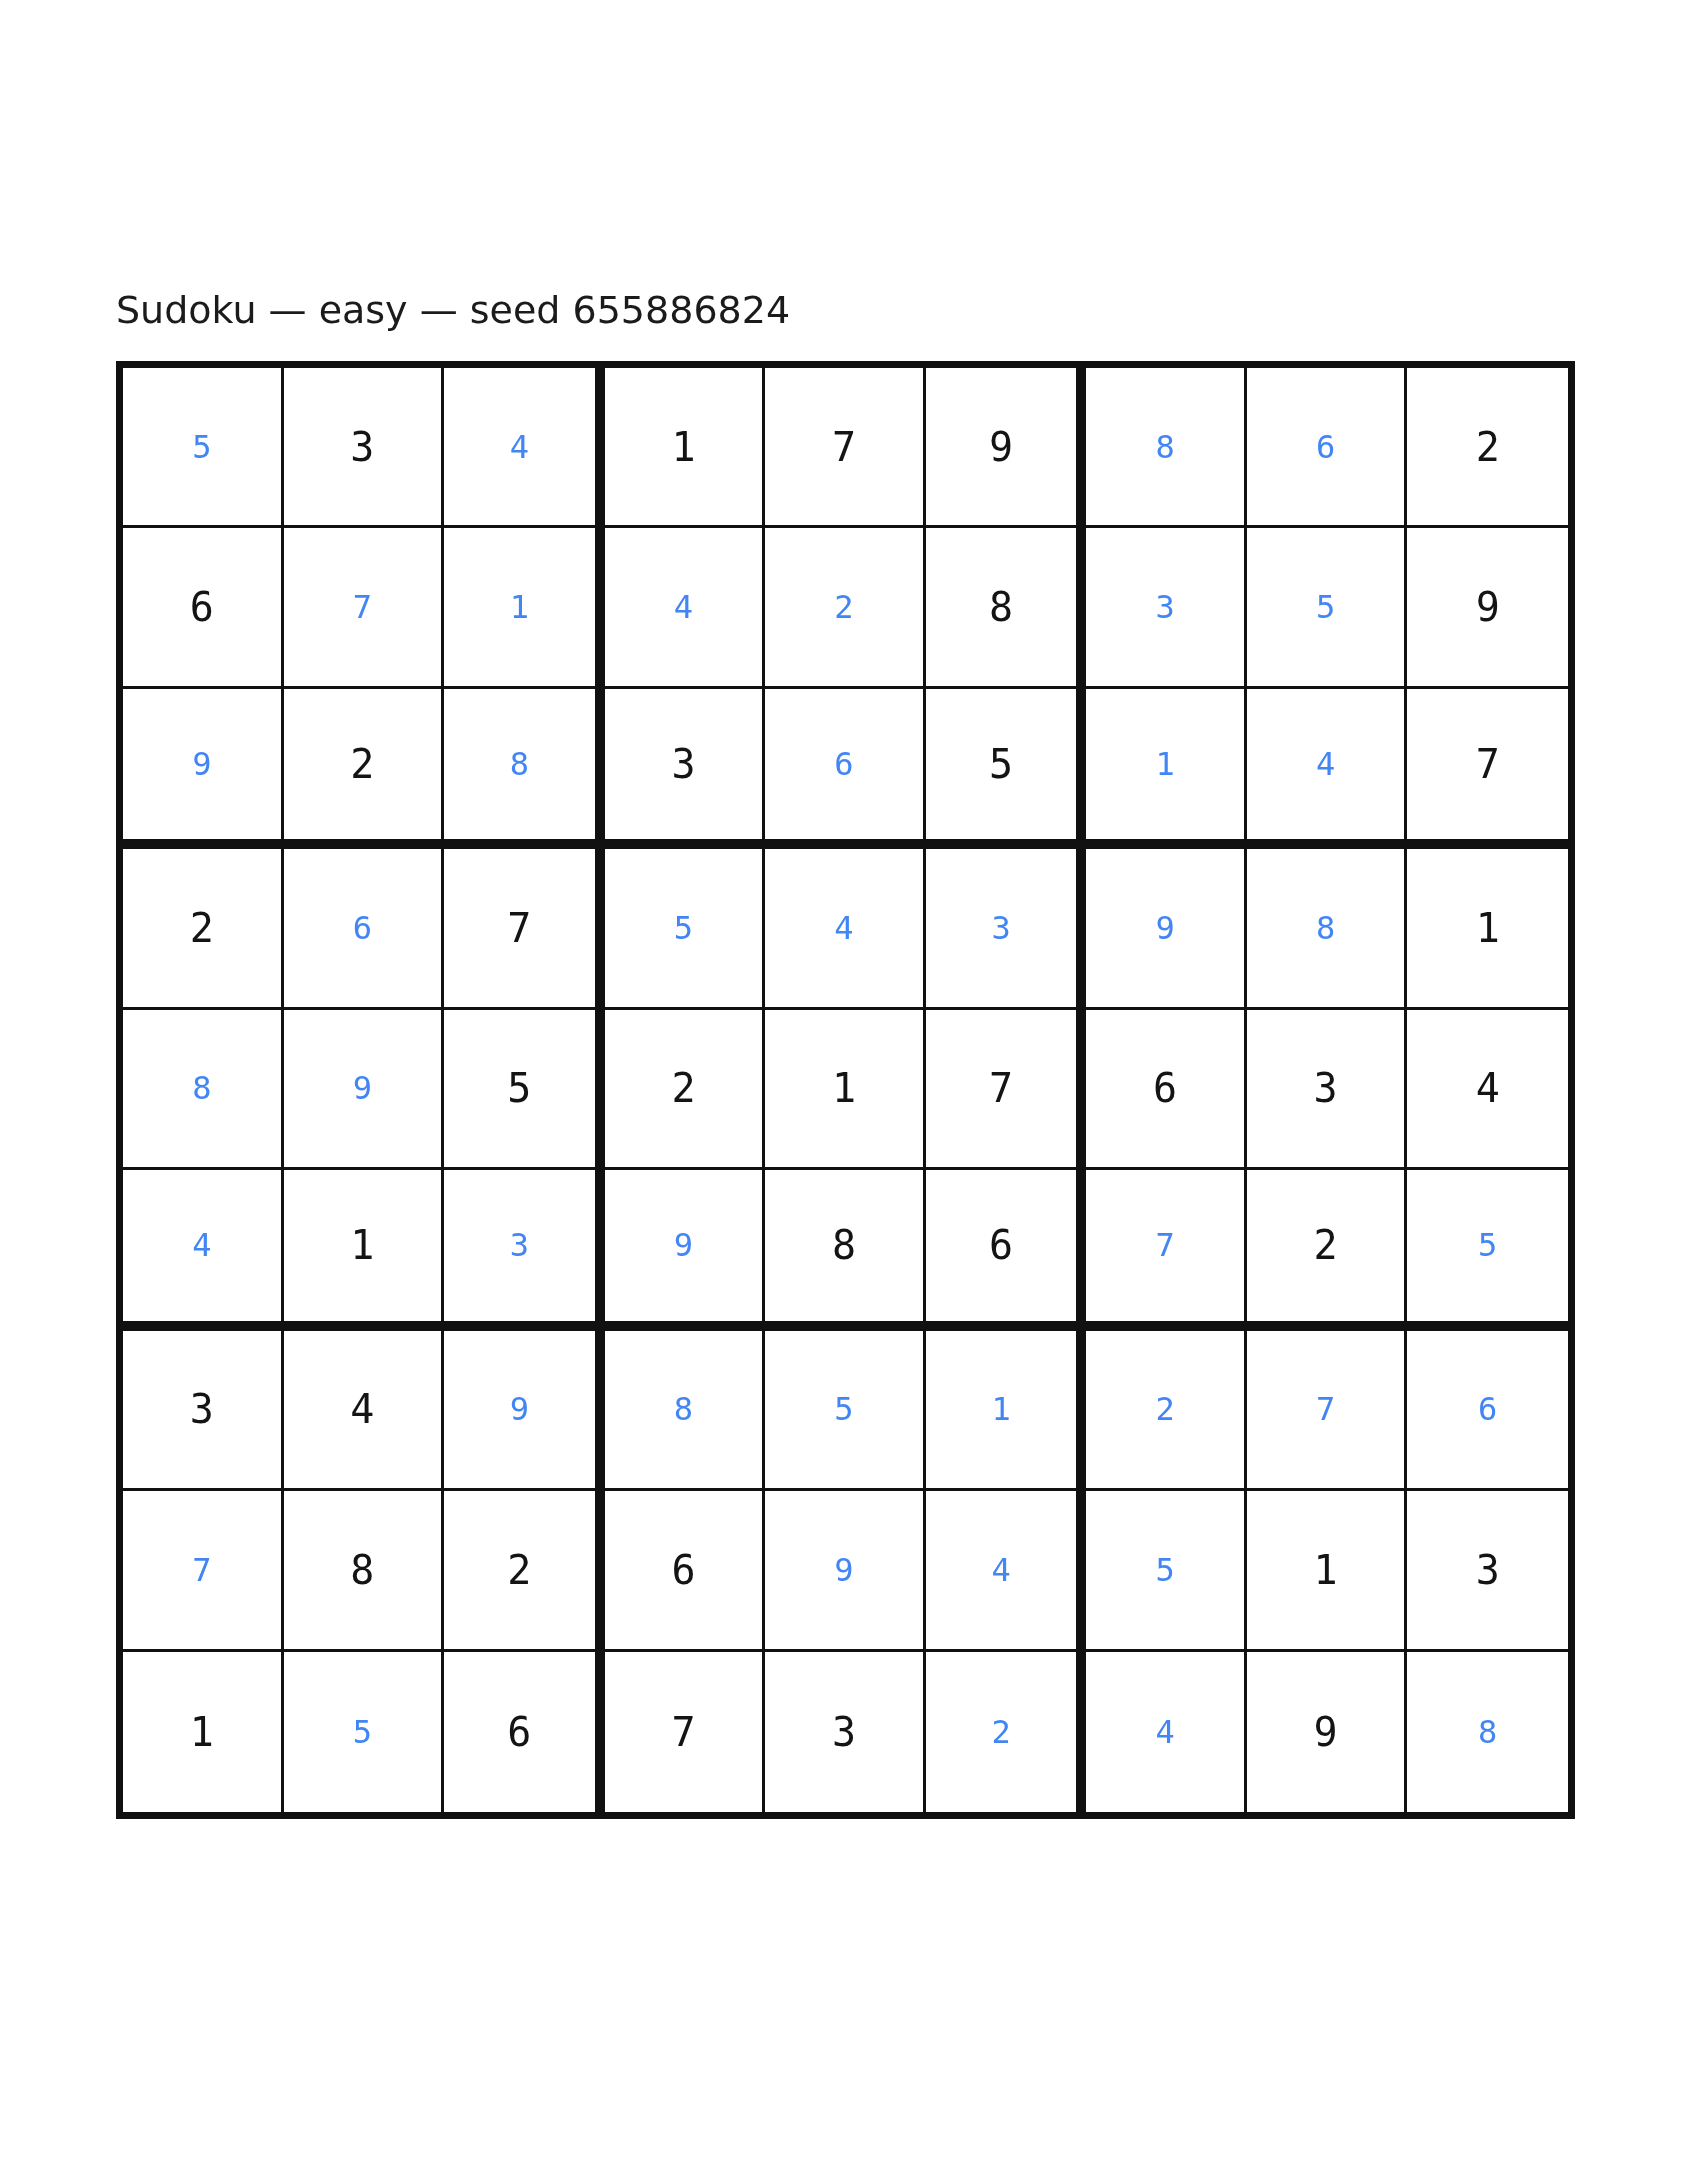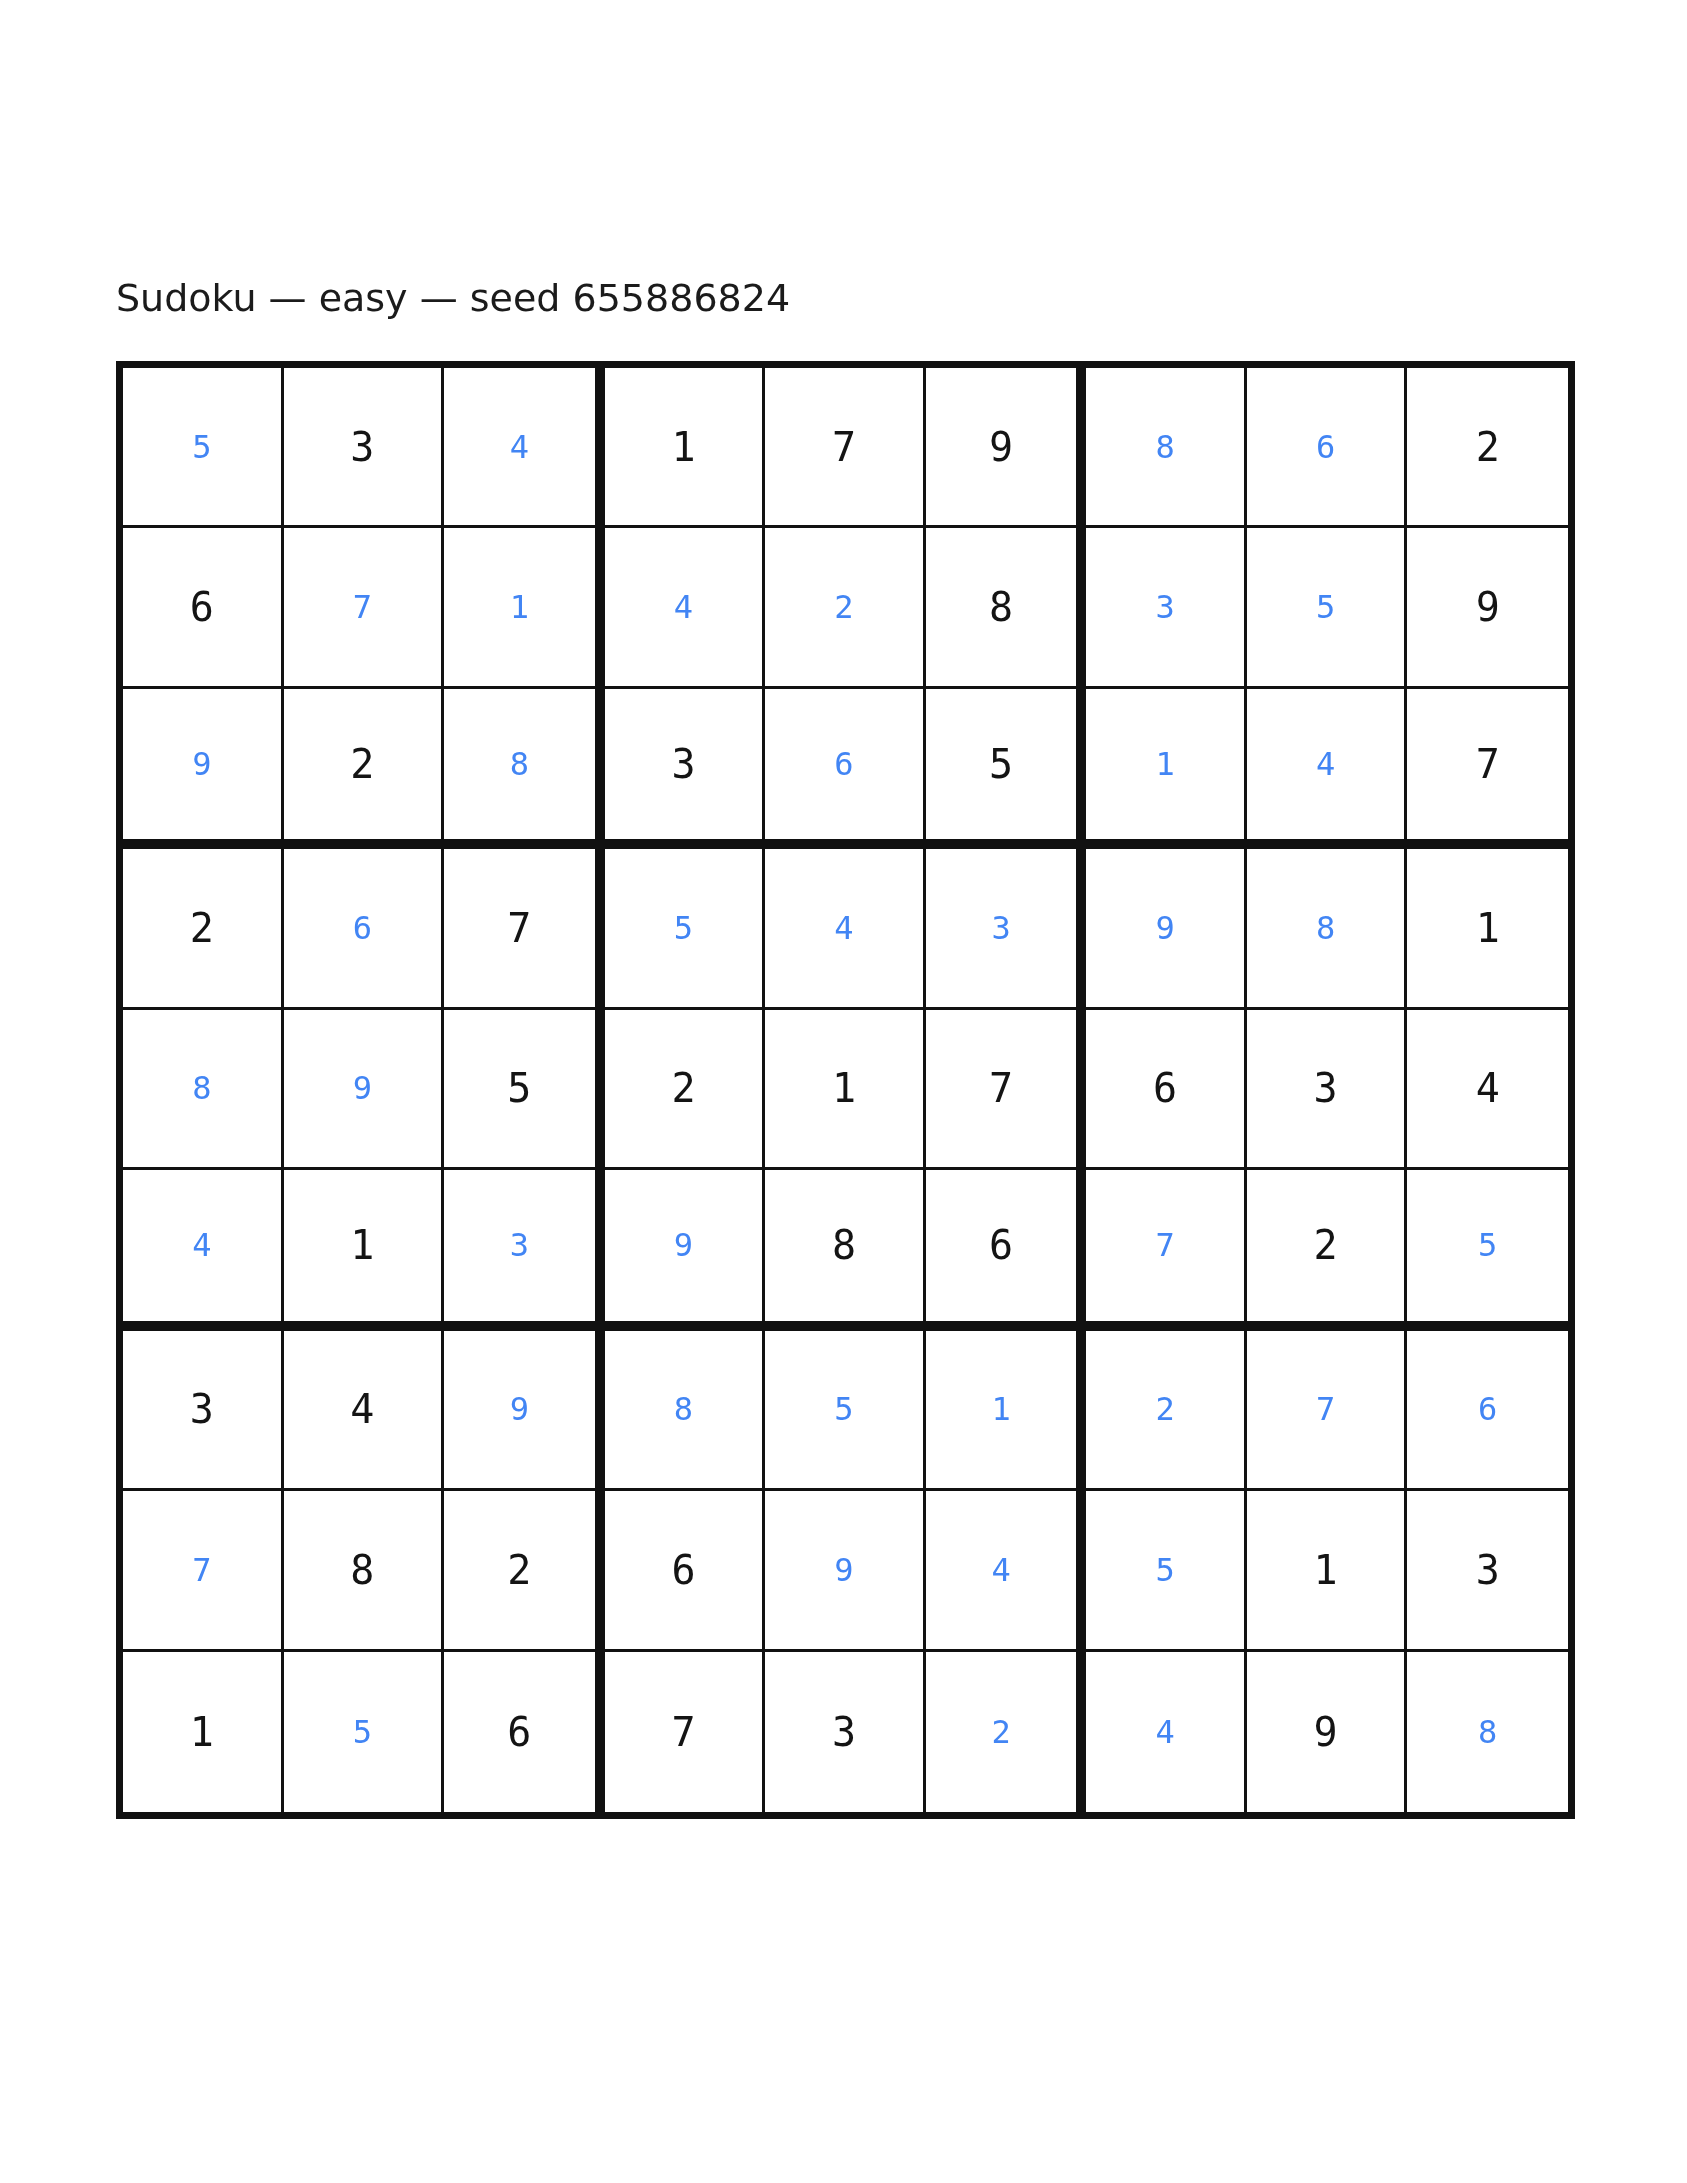--- a/index.html
+++ b/index.html
@@ -11,21 +11,21 @@
     position: relative;
     width: 1687px;
     height: 2183px;
     background: var(--bg-color, #ffffff);
     font-family: "DejaVu Sans", sans-serif;
     overflow: hidden;
   }
   .title {
     position: absolute;
     left: 116px;
-    top: 278px;
+    top: 290px;
     font-size: 38px;
     line-height: 1.1;
     color: var(--title-color, #1b1b1b);
     white-space: nowrap;
   }
   .grid {
     position: absolute;
     left: 116px;
     top: 361px;
     width: 1459px;

